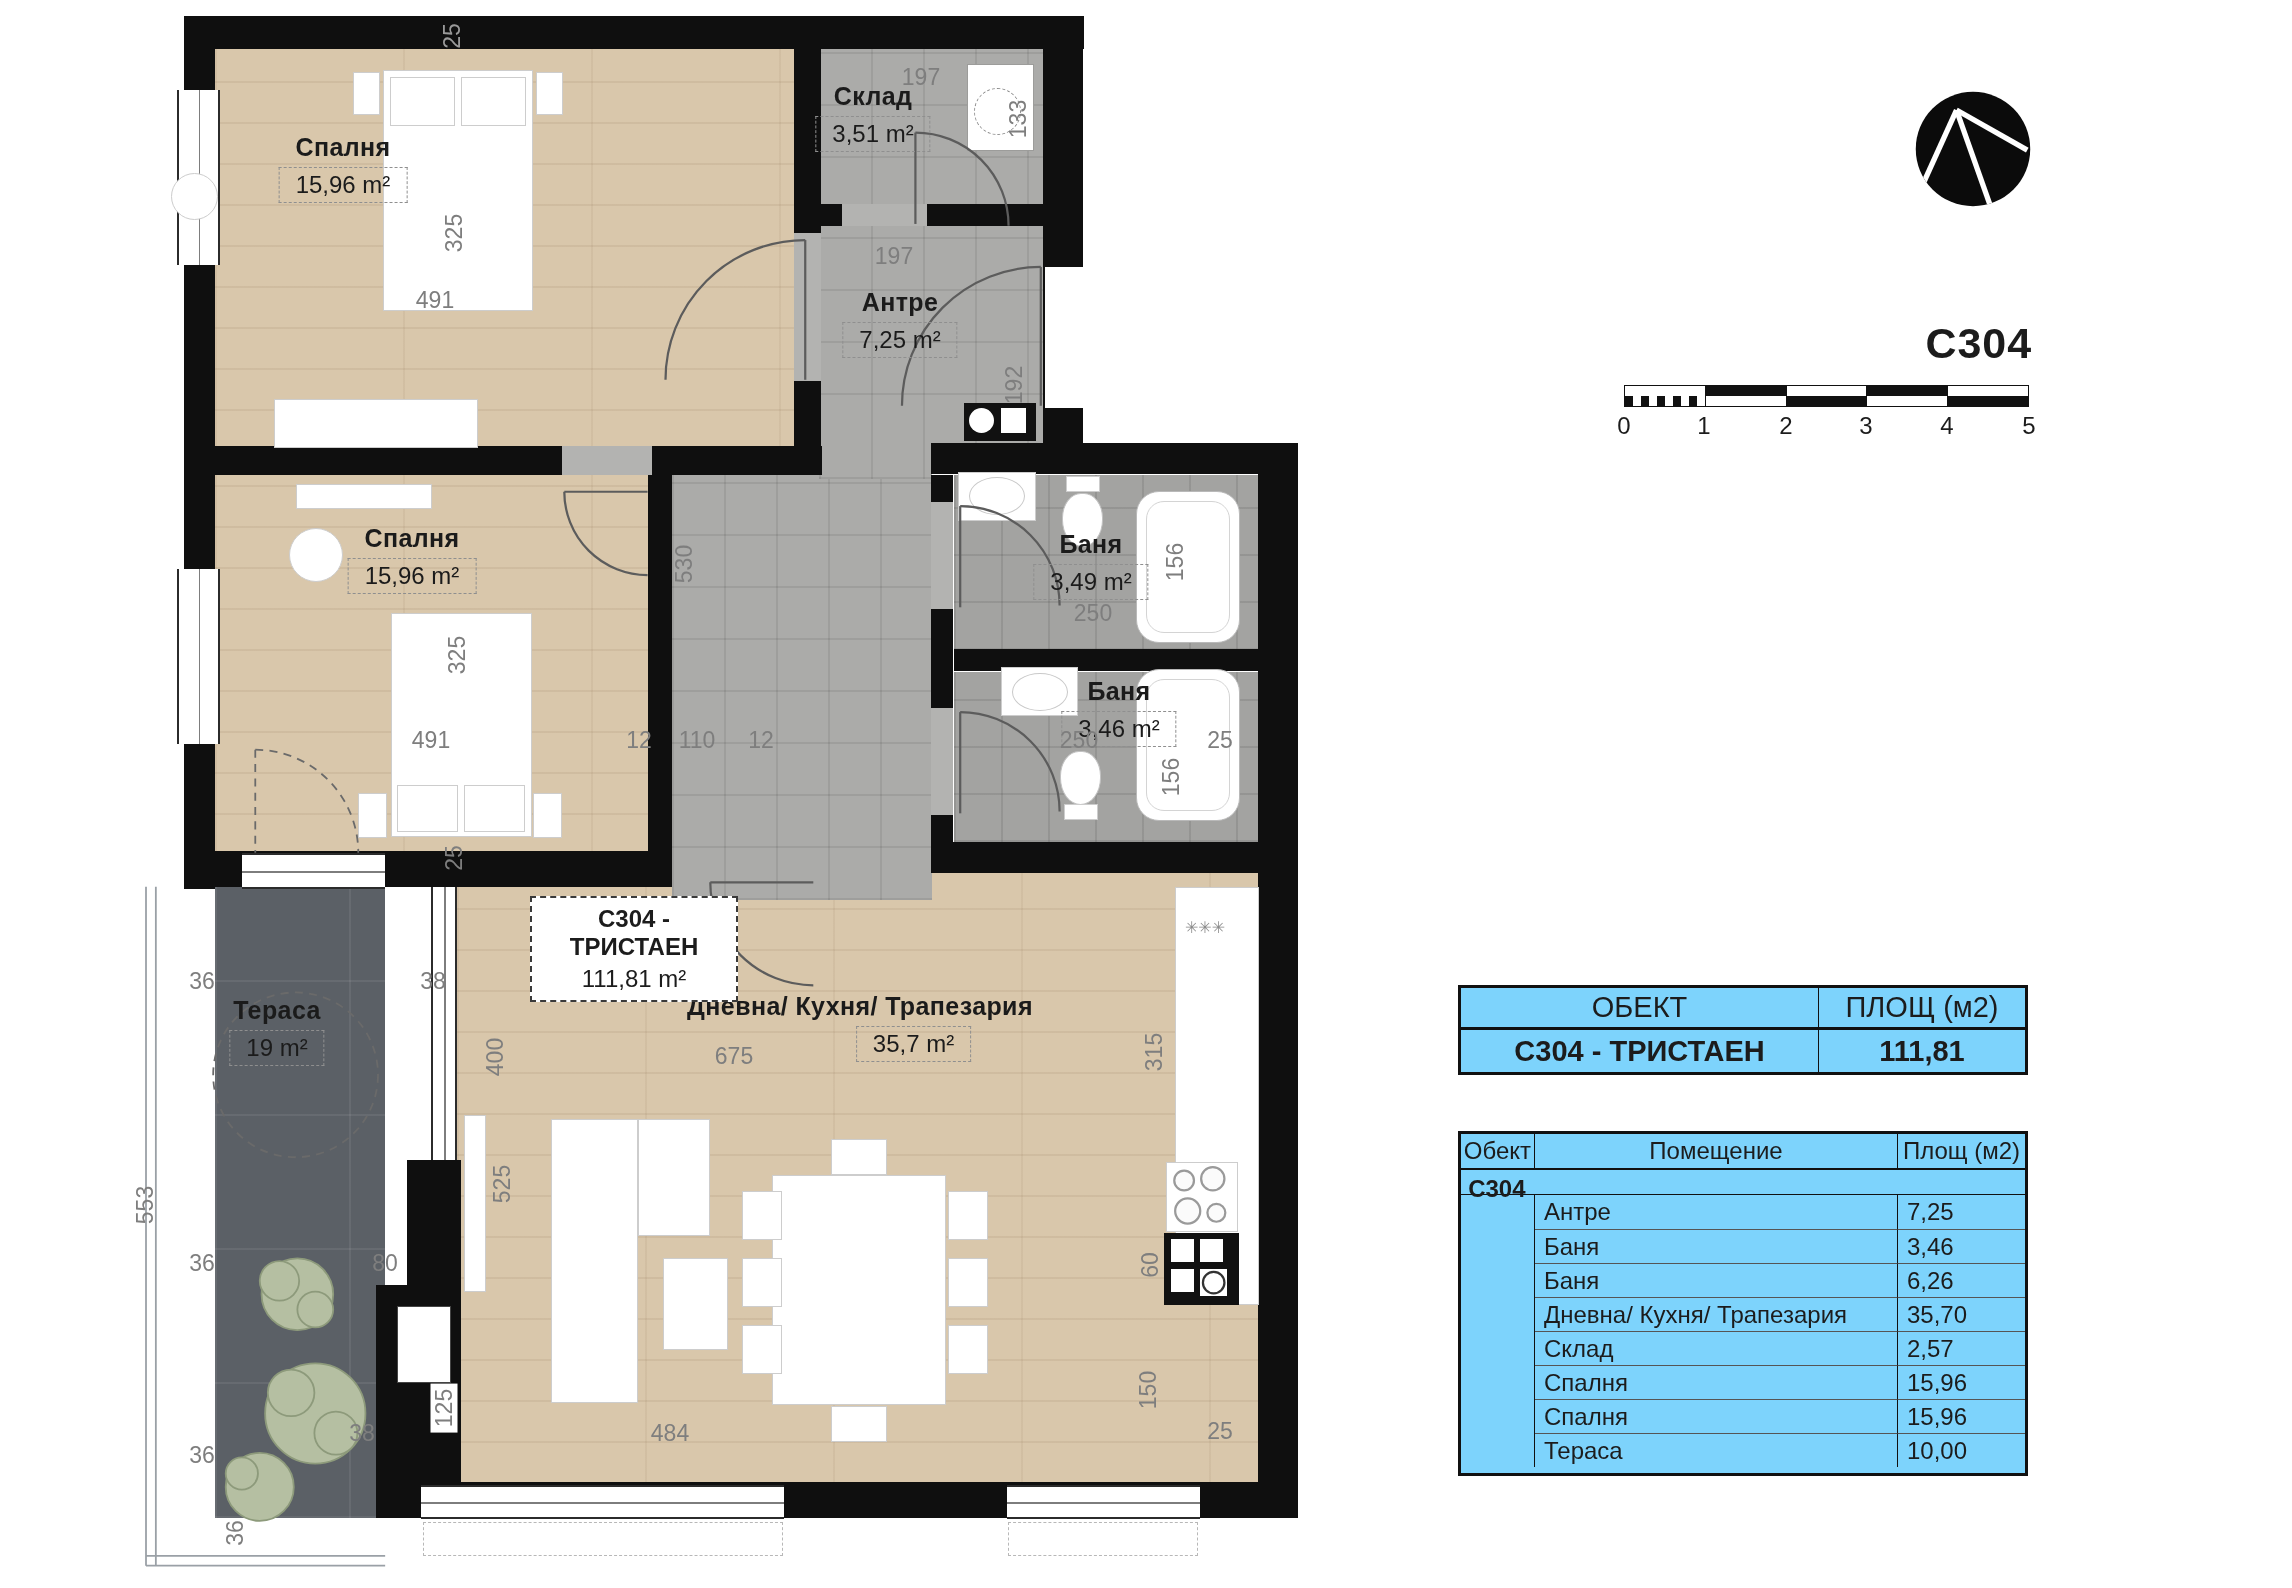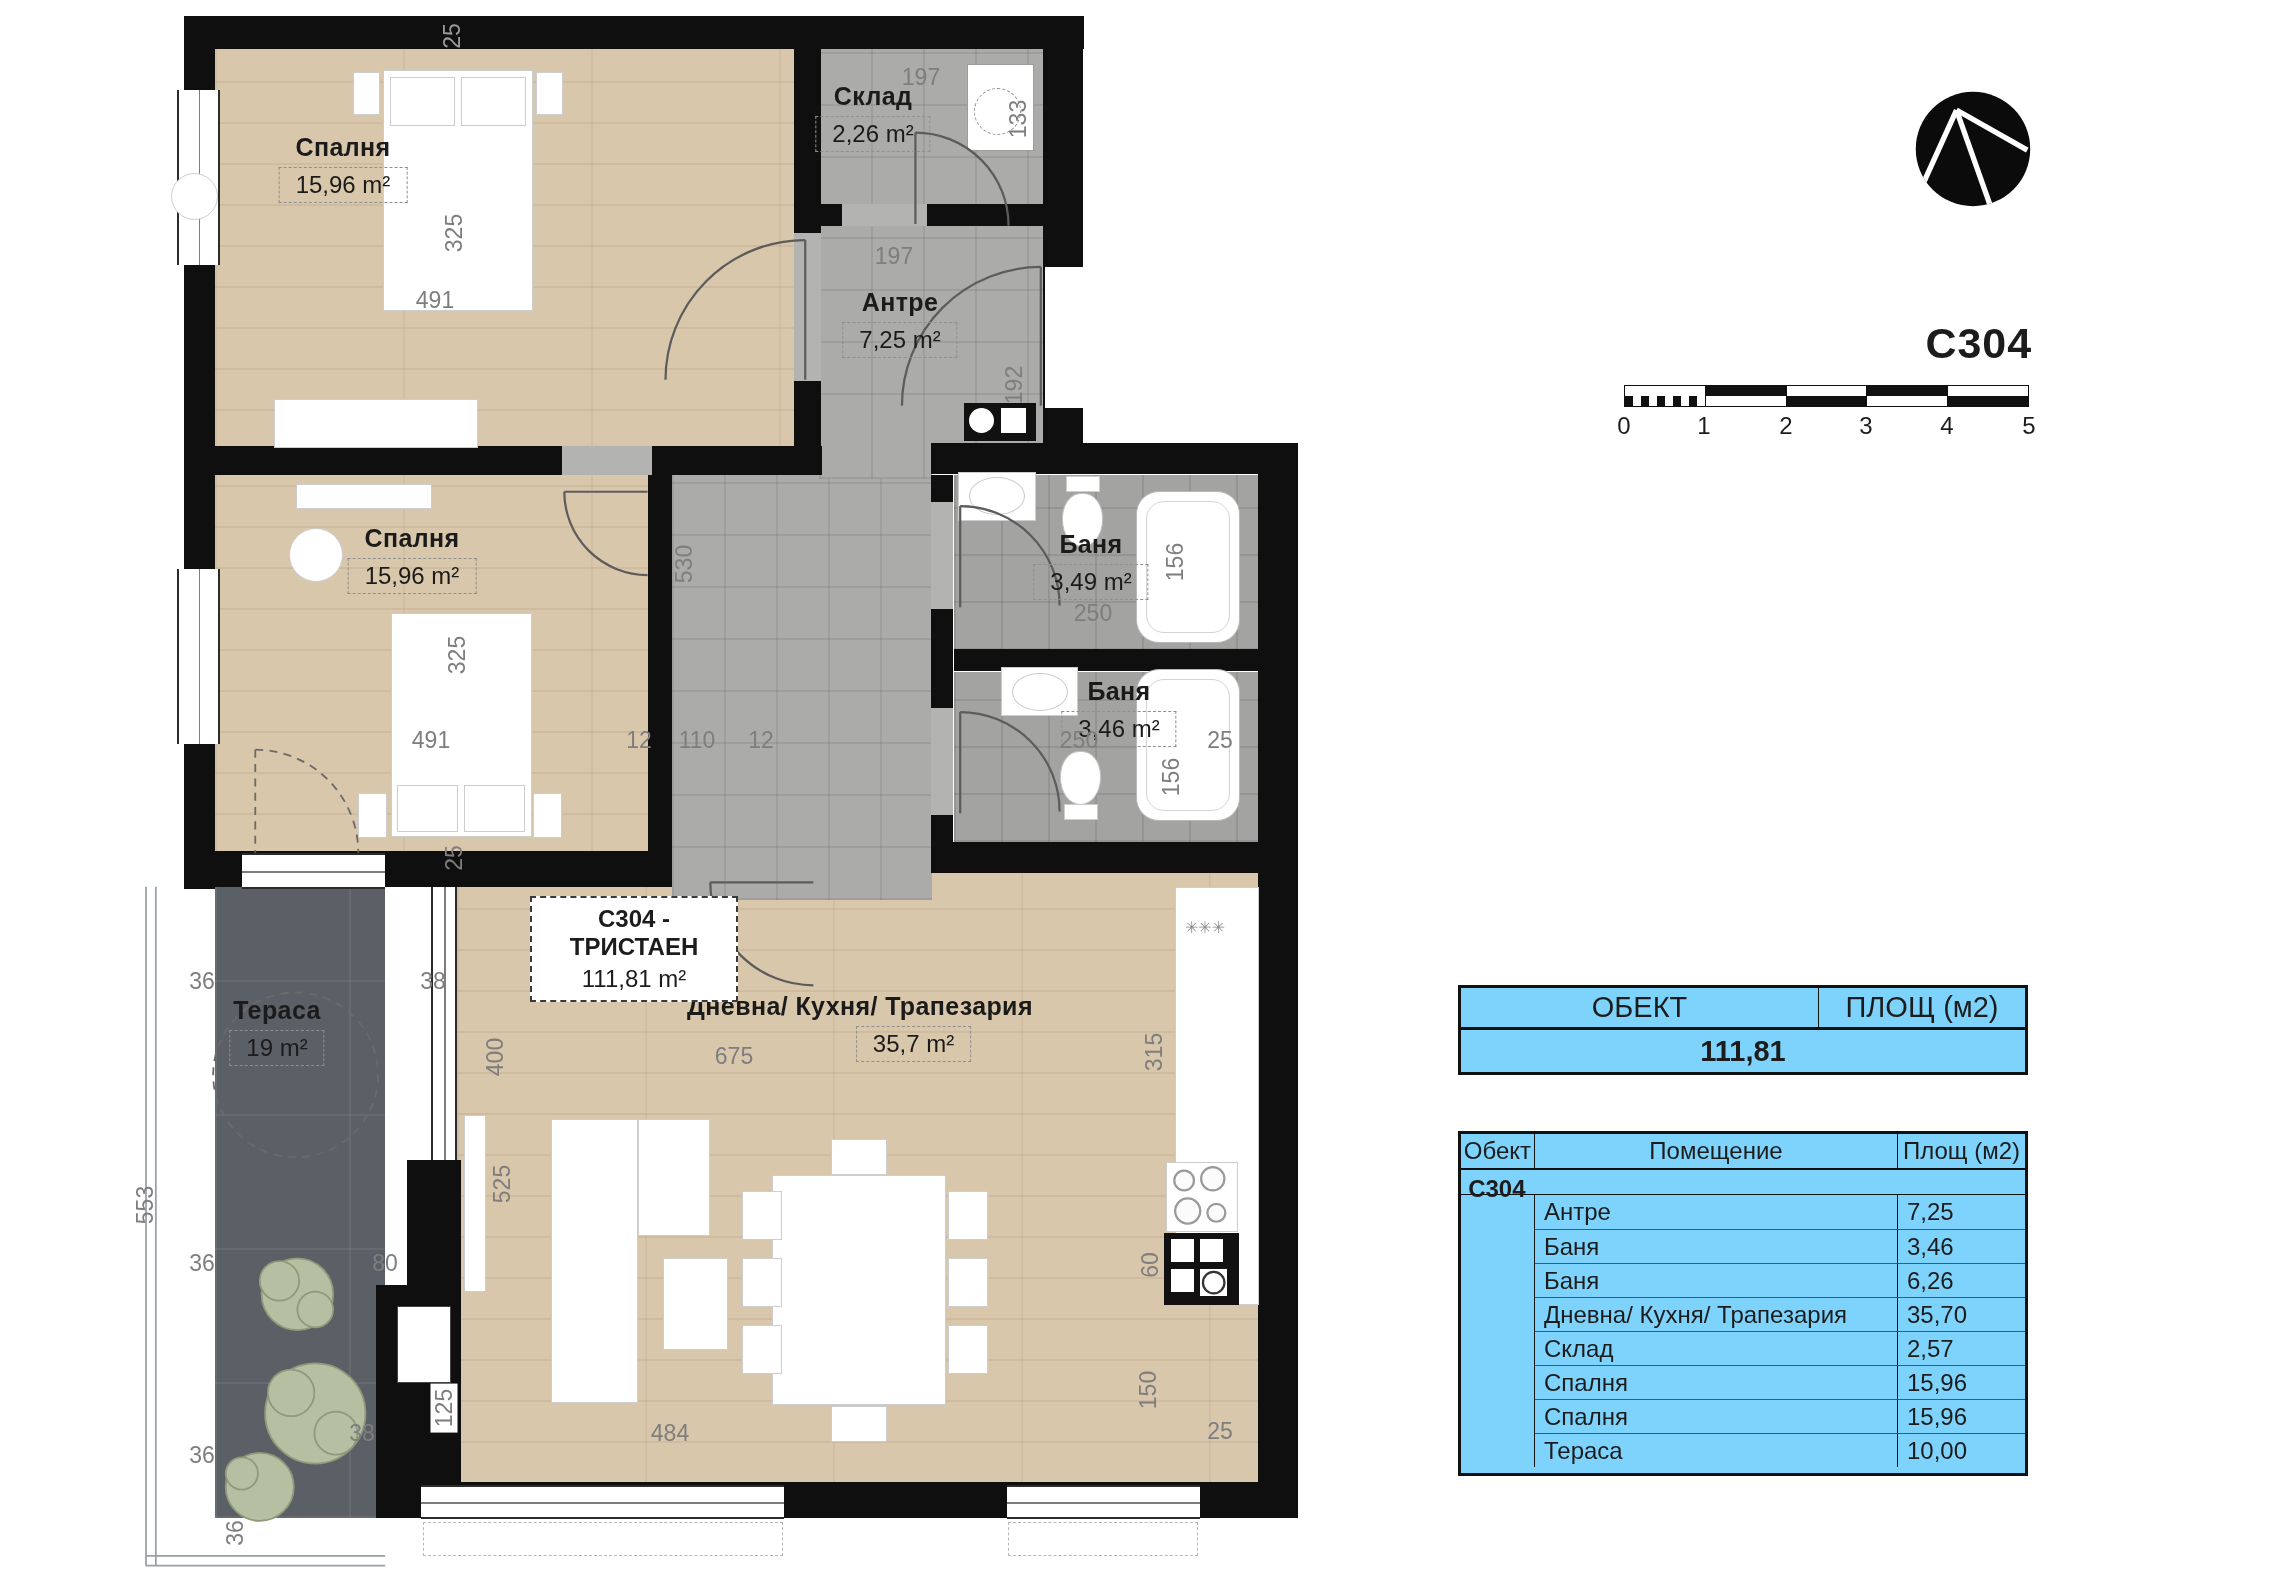--- a/index.html
+++ b/index.html
@@ -231,21 +231,21 @@
       </g>
       <circle cx="1355" cy="1432" r="12" stroke="#333" stroke-width="2.5" fill="#fff"></circle>
     </svg>
 
     <div class="rlabel" style="left:343px;top:133px;">
       <div class="rname">Спалня</div>
       <div class="rarea">15,96 m²</div>
     </div>
     <div class="rlabel" style="left:873px;top:82px;">
       <div class="rname">Склад</div>
-      <div class="rarea">2,26 m²</div>
+      <div class="rarea">3,51 m²</div>
     </div>
     <div class="rlabel" style="left:900px;top:288px;">
       <div class="rname">Антре</div>
       <div class="rarea">7,25 m²</div>
     </div>
     <div class="rlabel" style="left:1091px;top:530px;">
       <div class="rname">Баня</div>
       <div class="rarea">3,49 m²</div>
     </div>
     <div class="rlabel" style="left:1119px;top:677px;">
@@ -352,20 +352,21 @@
   <span class="sbnum" style="left:1866px;top:412px;">3</span>
   <span class="sbnum" style="left:1947px;top:412px;">4</span>
   <span class="sbnum" style="left:2029px;top:412px;">5</span>
 
   <div class="tbl" style="left:1458px;top:985px;width:570px;height:90px;">
     <div class="t1-head" style="height:39px;">
       <div class="t1c cdiv" style="width:358px;">ОБЕКТ</div>
       <div class="t1c" style="flex:1;">ПЛОЩ (м2)</div>
     </div>
     <div class="t1-row" style="height:43px;">
+      <div class="t1c b cdiv" style="width:358px;">С304 - ТРИСТАЕН</div>
       <div class="t1c b" style="flex:1;">111,81</div>
     </div>
   </div>
 
   <div class="tbl" style="left:1458px;top:1131px;width:570px;height:345px;">
     <div class="t2-head" style="height:34px;">
       <div class="t2h cdiv" style="width:74px;">Обект</div>
       <div class="t2h cdiv" style="width:363px;">Помещение</div>
       <div class="t2h" style="flex:1;">Площ (м2)</div>
     </div>

